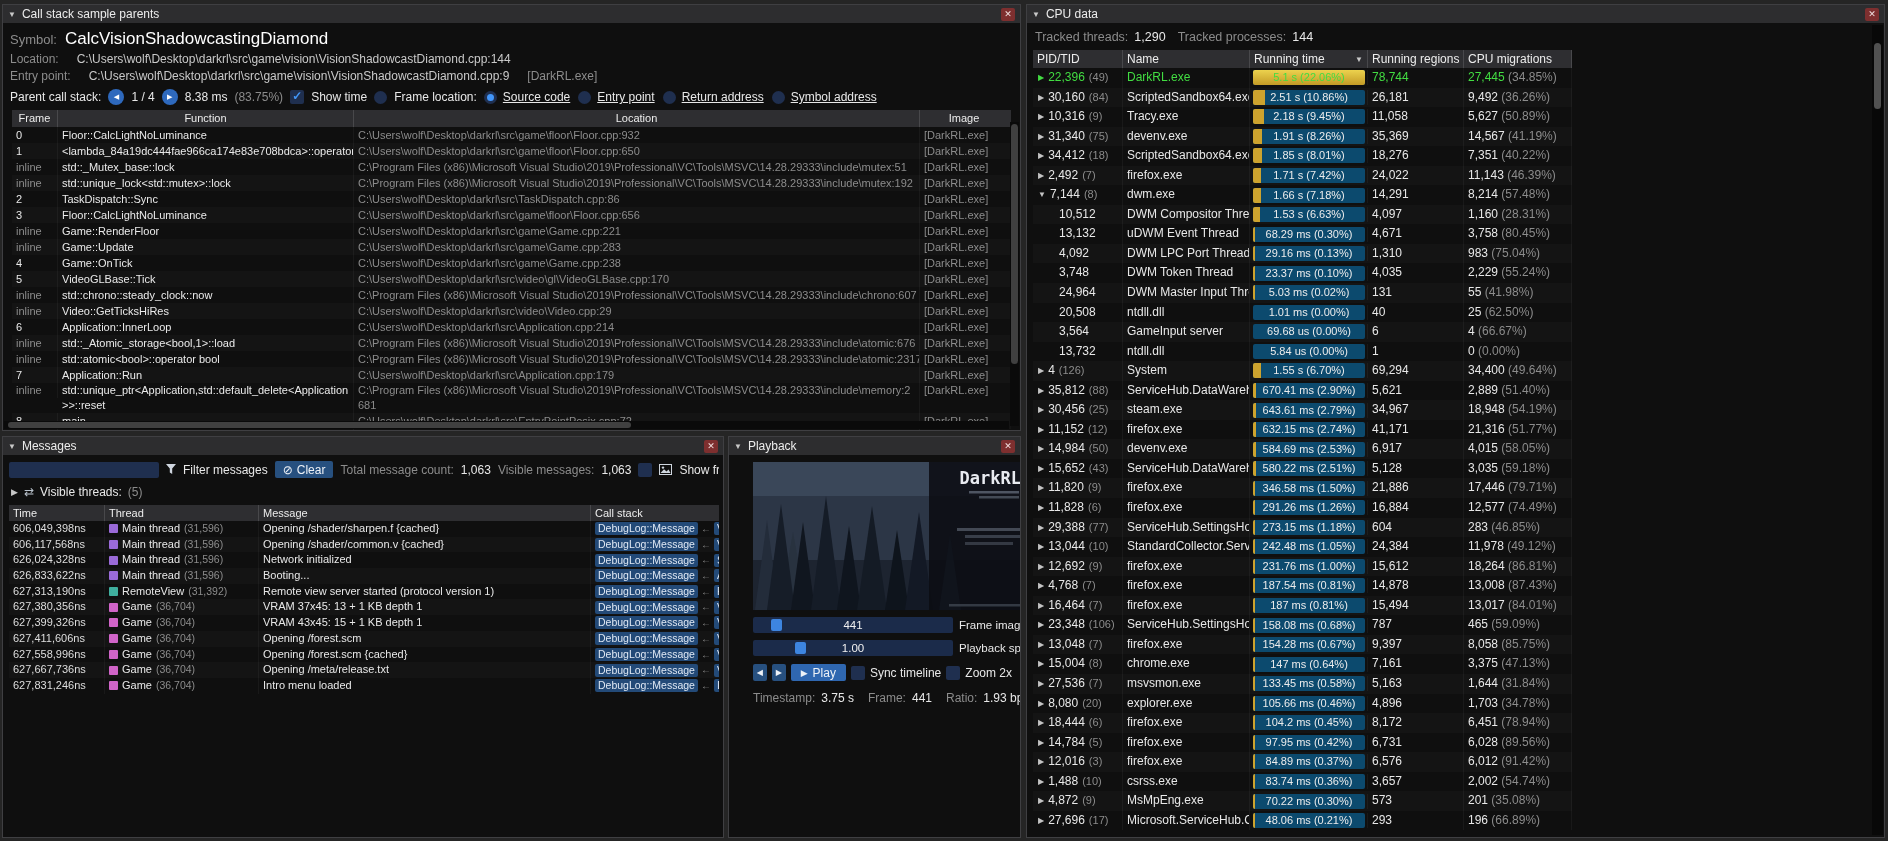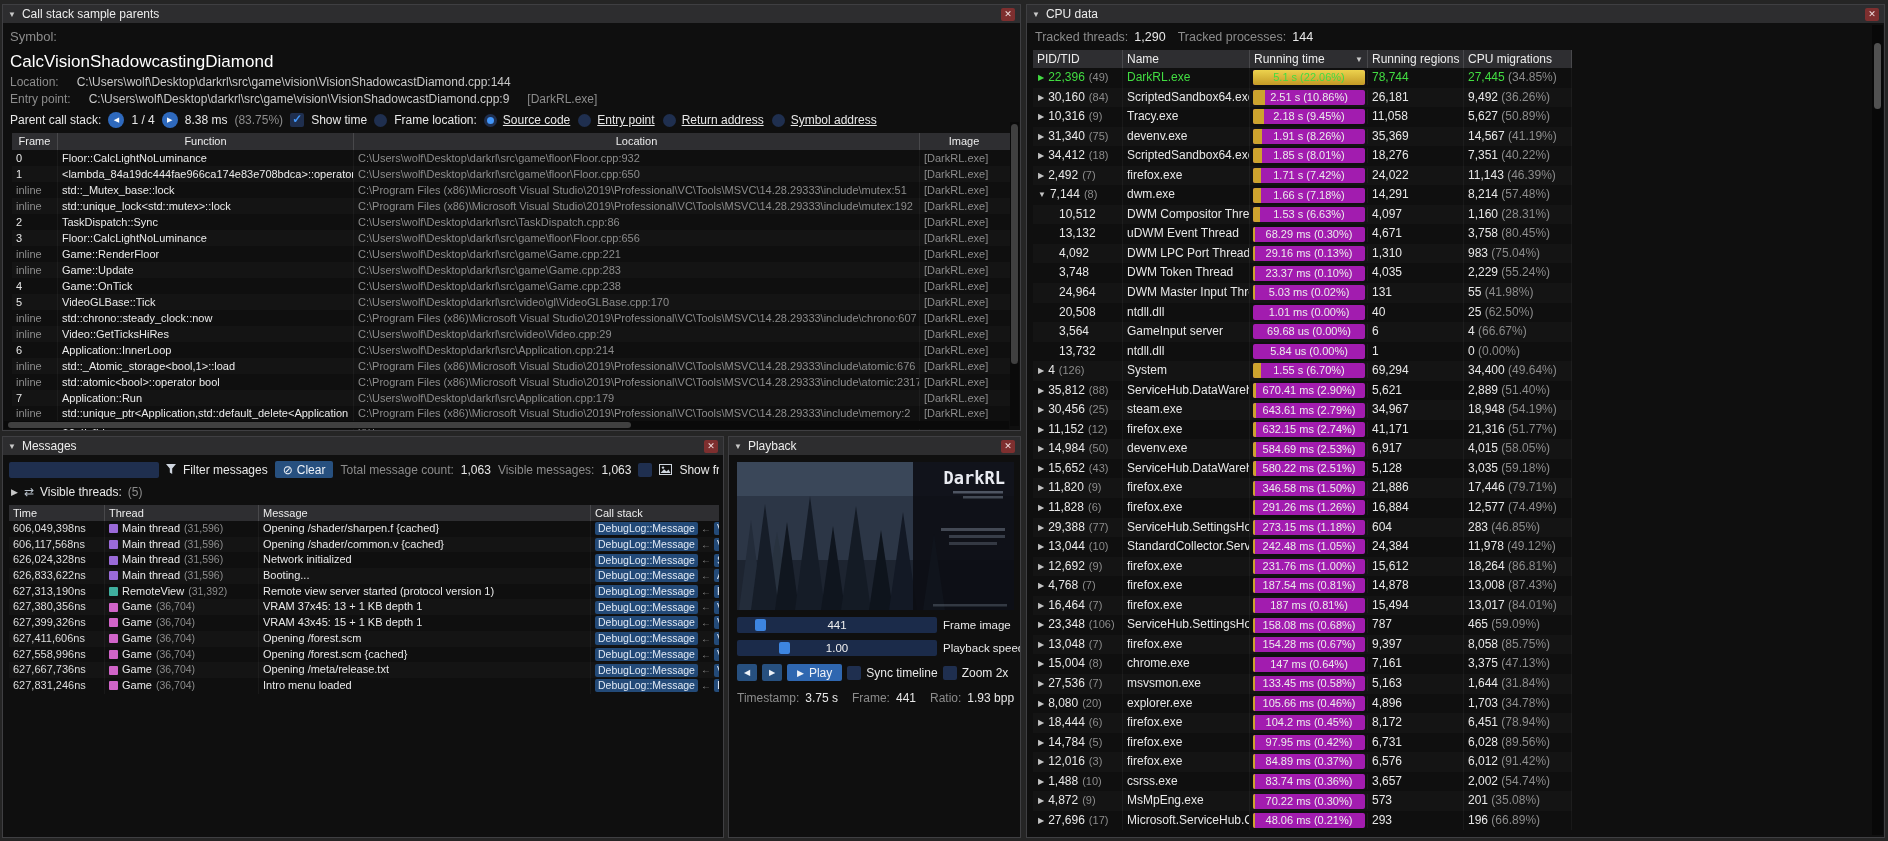--- a/index.html
+++ b/index.html
@@ -16,21 +16,21 @@
   .radio{display:inline-block;width:13px;height:13px;background:#1f2f4f;border-radius:50%;position:relative;flex:none;}
   .radio.sel::after{content:"";position:absolute;left:3px;top:3px;width:7px;height:7px;border-radius:50%;background:#4296f9;}
   .btn{background:#27507f;border-radius:2px;color:#eef2f7;display:inline-flex;align-items:center;justify-content:center;}
   .thead{display:flex;background:#2e2e31;color:#ececec;}
   .thead .hc{padding:2px 4px;border-right:1px solid #48484b;box-sizing:border-box;white-space:nowrap;overflow:hidden;}
   .c{padding:0 4px;box-sizing:border-box;white-space:nowrap;overflow:hidden;border-right:1px solid rgba(255,255,255,0.045);}
 
   
   #cs-panel{left:2px;top:4px;width:1019px;height:427px;}
   .cs-body{padding:3px 7px 0 7px;}
-  .sym-row{margin-top:3px;display:flex;align-items:baseline;gap:8px;flex-direction:column;}
+  .sym-row{margin-top:3px;display:flex;align-items:baseline;gap:8px;}
   .sym-name{font-size:17px;color:#ffffff;}
   .loc-row{margin-top:3px;font-size:12px;display:flex;gap:18px;white-space:nowrap;}
   .loc-path{color:#c9c9c9;}
   .ctrl-row{margin:6px 0 5px 0;display:flex;align-items:center;gap:7px;font-size:12px;white-space:nowrap;}
   .pager-btn{width:16px;height:16px;border-radius:50%;background:#2e69bd;color:#fff;font-size:7px;
              display:inline-flex;align-items:center;justify-content:center;}
   .radio-item{display:inline-flex;align-items:center;gap:6px;text-decoration:underline;}
   .cs-table-head{font-size:11px;height:17px;margin:0 2px;text-align:center;}
   .hc.cf{width:46px;} .hc.cfn{width:296px;} .hc.cl{width:566px;} .hc.ci{width:88px;border-right:none;}
   #cs-rows{height:304px;overflow:hidden;margin:0 2px;font-size:11px;}
@@ -57,21 +57,21 @@
   .m-row:nth-child(even){background:rgba(255,255,255,0.025);}
   .m-row .mt{width:96px;color:#dedede;} .m-row .mth{width:154px;display:flex;align-items:center;gap:4px;}
   .m-row .mm{width:332px;} .m-row .ms{width:128px;border-right:none;display:flex;align-items:center;gap:3px;}
   .tsq{display:inline-block;width:9px;height:9px;border-radius:1px;flex:none;}
   .tid{font-size:10.5px;}
   .chip{background:#234a78;color:#dfe8f4;border-radius:2px;padding:0 3px;height:13px;line-height:13px;font-size:10.5px;flex:none;}
   .arr{font-size:10px;flex:none;}
 
   
   #pb-panel{left:728px;top:436px;width:293px;height:402px;}
-  .pb-body{padding:7px 8px 0 8px;}
+  .pb-body{padding:7px 8px 0 24px;}
   .game-img{width:277px;height:148px;display:block;}
   .slider-row{display:flex;align-items:center;gap:6px;margin-top:7px;font-size:11.5px;white-space:nowrap;}
   .slider{position:relative;width:200px;height:16px;background:#1b2b4a;border-radius:2px;flex:none;}
   .slider .grab{position:absolute;top:2px;width:11px;height:12px;background:#3d85e0;border-radius:2px;}
   .slider .val{position:absolute;left:0;top:0;width:100%;text-align:center;line-height:16px;font-size:11.5px;color:#f0f0f0;}
   .pb-btn-row{display:flex;align-items:center;gap:5px;margin-top:8px;font-size:12px;white-space:nowrap;}
   .step-btn{width:20px;height:17px;font-size:8px;}
   .play-btn{height:17px;padding:0 10px;background:#2f67b0;gap:5px;font-size:12px;}
   .play-btn .ic{font-size:9px;}
   .pb-info{display:flex;gap:6px;margin-top:10px;font-size:12px;white-space:nowrap;}
@@ -86,21 +86,21 @@
   .sort-arrow{font-size:8px;color:#c8c8c8;margin-left:3px;}
   #cpu-rows{font-size:12px;}
   .p-row{display:flex;height:19.55px;line-height:19.55px;align-items:center;width:539px;}
   .p-row:nth-child(even){background:rgba(255,255,255,0.025);}
   .p-row .cp{width:90px;display:flex;align-items:center;gap:4px;padding-left:5px;}
   .p-row.child .cp{padding-left:26px;}
   .p-row .cn{width:127px;} .p-row .ct{width:118px;padding:0 3px;}
   .p-row .cr2{width:96px;} .p-row .cm{width:108px;}
   .tri8{font-size:8px;color:#c4c4c4;flex:none;}
   .cnt{font-size:11px;}
-  .bar{position:relative;width:112px;height:15px;background:#a21caf;border-radius:2px;overflow:hidden;}
+  .bar{position:relative;width:112px;height:15px;background:#0c4a6e;border-radius:2px;overflow:hidden;}
   .bar .fill{position:absolute;left:0;top:0;bottom:0;background:#cda32e;}
   .bar .bt{position:absolute;left:0;top:0;width:100%;text-align:center;font-size:11px;line-height:15px;color:#ececec;}
   .p-row.self .pid,.p-row.self .cn,.p-row.self .cr2,.p-row.self .mignum,.p-row.self .tri8,.p-row.self .bt{color:#42dd42;}
   .p-row.self .fill{background:linear-gradient(180deg,#ecd24e,#c49b26);}
   .cpu-vscroll{position:absolute;right:1px;top:20px;bottom:2px;width:11px;background:#080808;}
   .cpu-vscroll .thumb{position:absolute;top:18px;left:2px;width:7px;height:66px;background:#515151;border-radius:4px;}
 
   .img-icon{display:inline-block;flex:none;}
 </style>
 </head>

